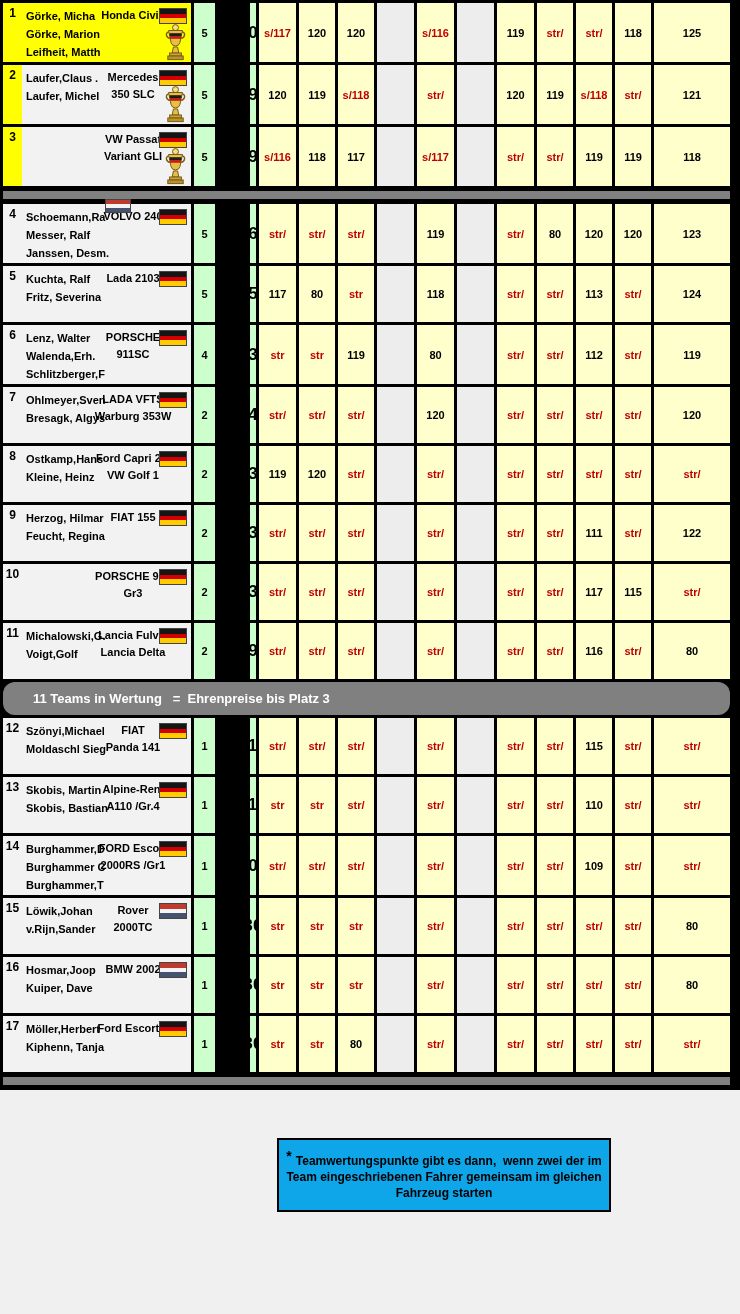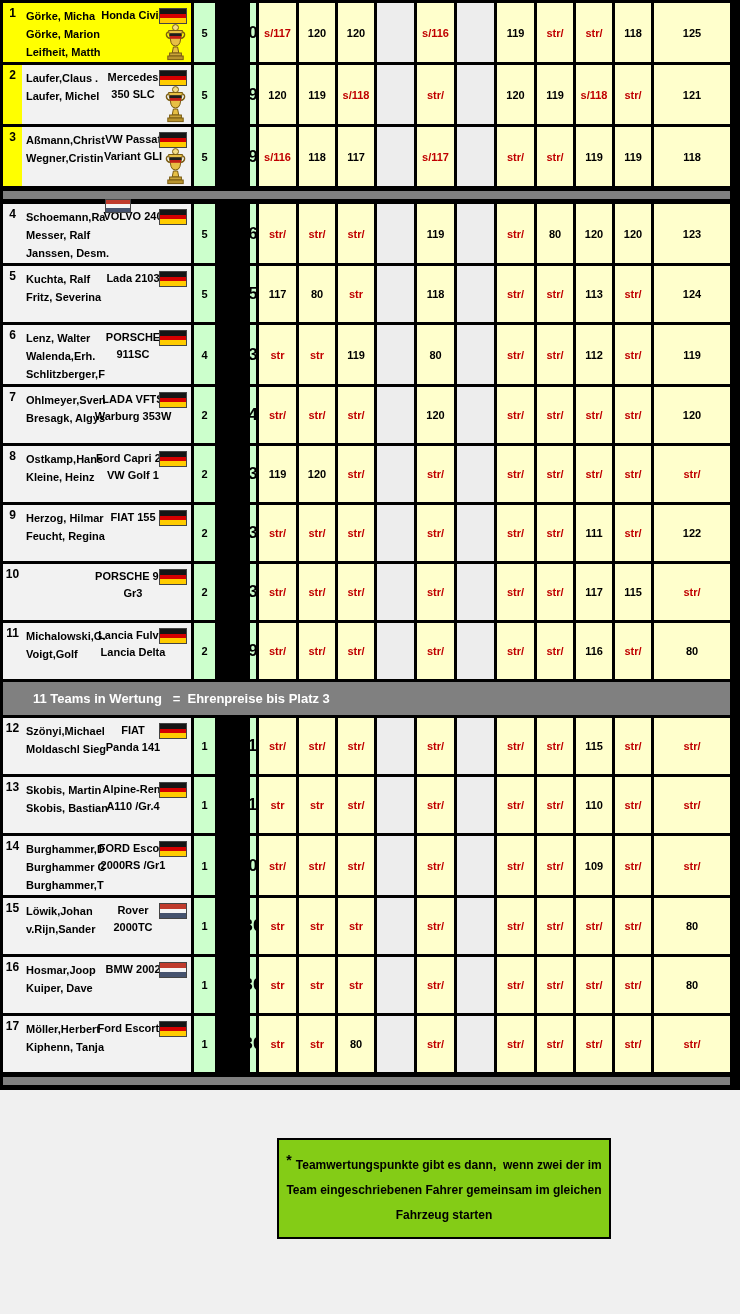--- a/index.html
+++ b/index.html
@@ -27,27 +27,27 @@
   .flag{position:absolute;top:5px;right:4px;width:28px;height:16px;display:flex;flex-direction:column;
         border:1px solid #444;box-sizing:border-box;}
   .flag.bottom{top:auto;bottom:5px;width:26px;height:14px;}
   .flag>div{flex:1;}
   .flag.germany .s1{background:#151515;}  .flag.germany .s2{background:#d40000;}  .flag.germany .s3{background:#ffcc00;}
   .flag.netherlands .s1{background:#bf3b2d;}  .flag.netherlands .s2{background:#f5f5f5;}  .flag.netherlands .s3{background:#46536e;}
   .trophy{position:absolute;right:5px;top:21px;line-height:0;}
   
   .sep{height:8px;background:#808080;border-top:2px solid #000;border-bottom:2px solid #000;}
   .graybar{height:33px;background:#808080;color:#fff;display:flex;align-items:center;
-           padding-left:30px;font-size:13px;box-sizing:border-box;}
+           padding-left:30px;font-size:13px;box-sizing:border-box;border-radius:12px;}
   .presp{white-space:pre;}
   
   .bottom{position:relative;width:740px;height:230px;}
-  .note{position:absolute;left:277px;top:48px;width:334px;background:#84cc16;
+  .note{position:absolute;left:277px;top:48px;width:334px;background:#0ea5e9;
         border:2px solid #000;box-sizing:border-box;padding:8px 6px 9px 6px;
-        text-align:center;font-size:12px;line-height:25px;}
+        text-align:center;font-size:12px;line-height:16px;}
   .star{font-size:14px;vertical-align:4px;margin-right:4px;}
 </style>
 </head>
 <body>
 
 <div class="page">
   <div class="tbody" id="tbody">
       <div class="row tall">
         <div class="team full-yellow">
           <div class="pos">1</div>
@@ -128,24 +128,20 @@
         <div class="c blank"></div>
         <div class="c val">120</div>
         <div class="c val">119</div>
         <div class="c val red">s/118</div>
         <div class="c val red">str/</div>
         <div class="c val">121</div>
       </div>
       <div class="row tall">
         <div class="team pos-yellow">
           <div class="pos">3</div>
-          <div class="names">
-            <div>Aßmann,Christ</div>
-            <div>Wegner,Cristin</div>
-          </div>
           <div class="car">
             <div>VW Passat</div>
             <div>Variant GLI</div>
           </div>
           <div class="flag germany">
             <div class="s1"></div>
             <div class="s2"></div>
             <div class="s3"></div>
           </div>
           <div class="trophy"><svg width="21" height="37" viewBox="0 0 21 37">

